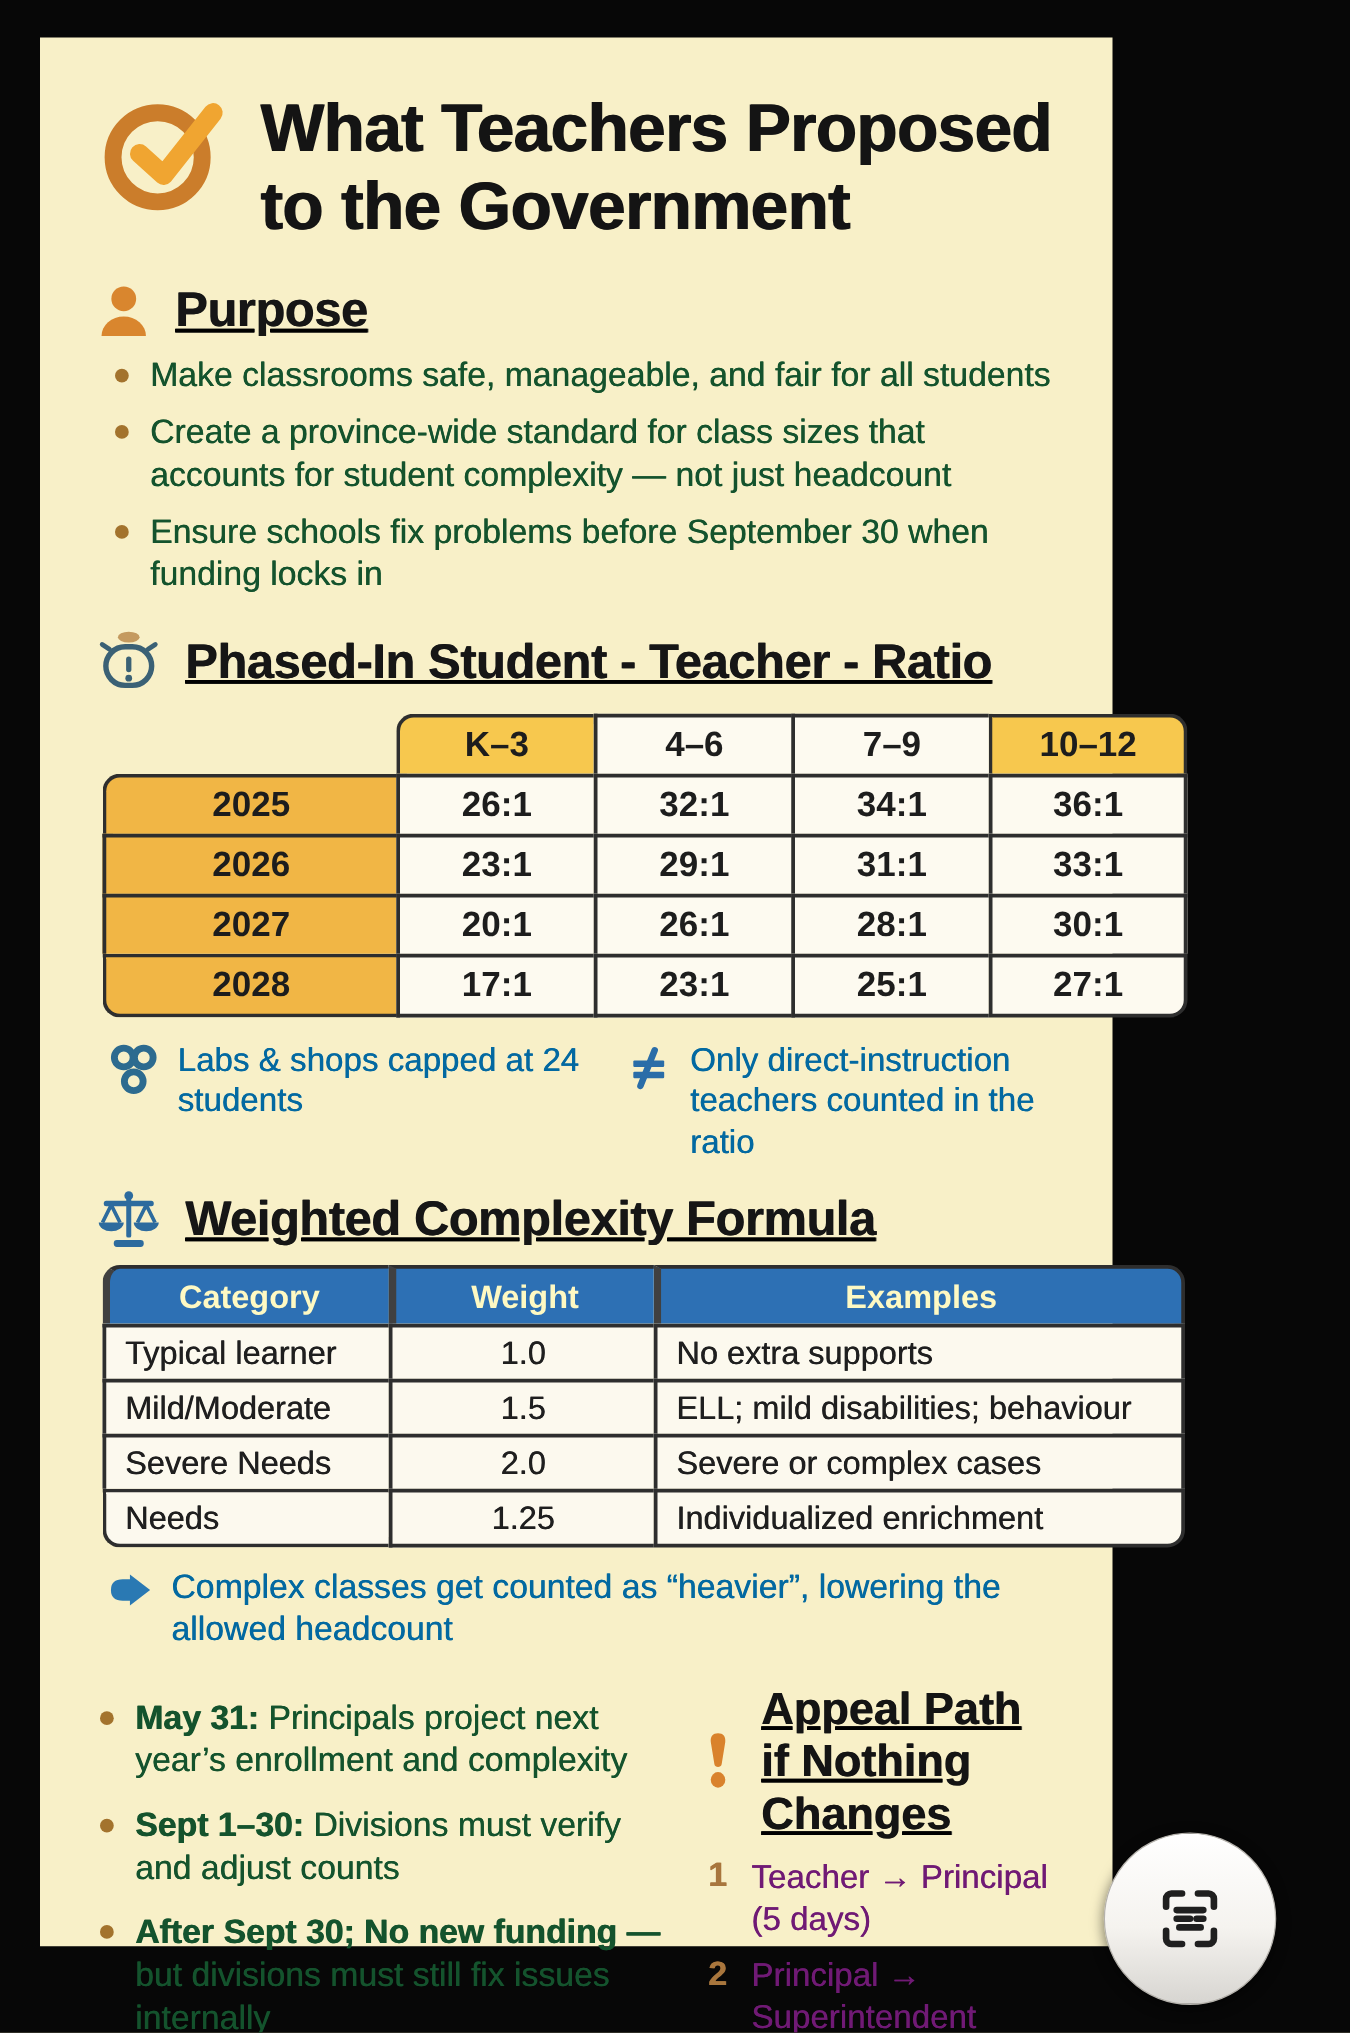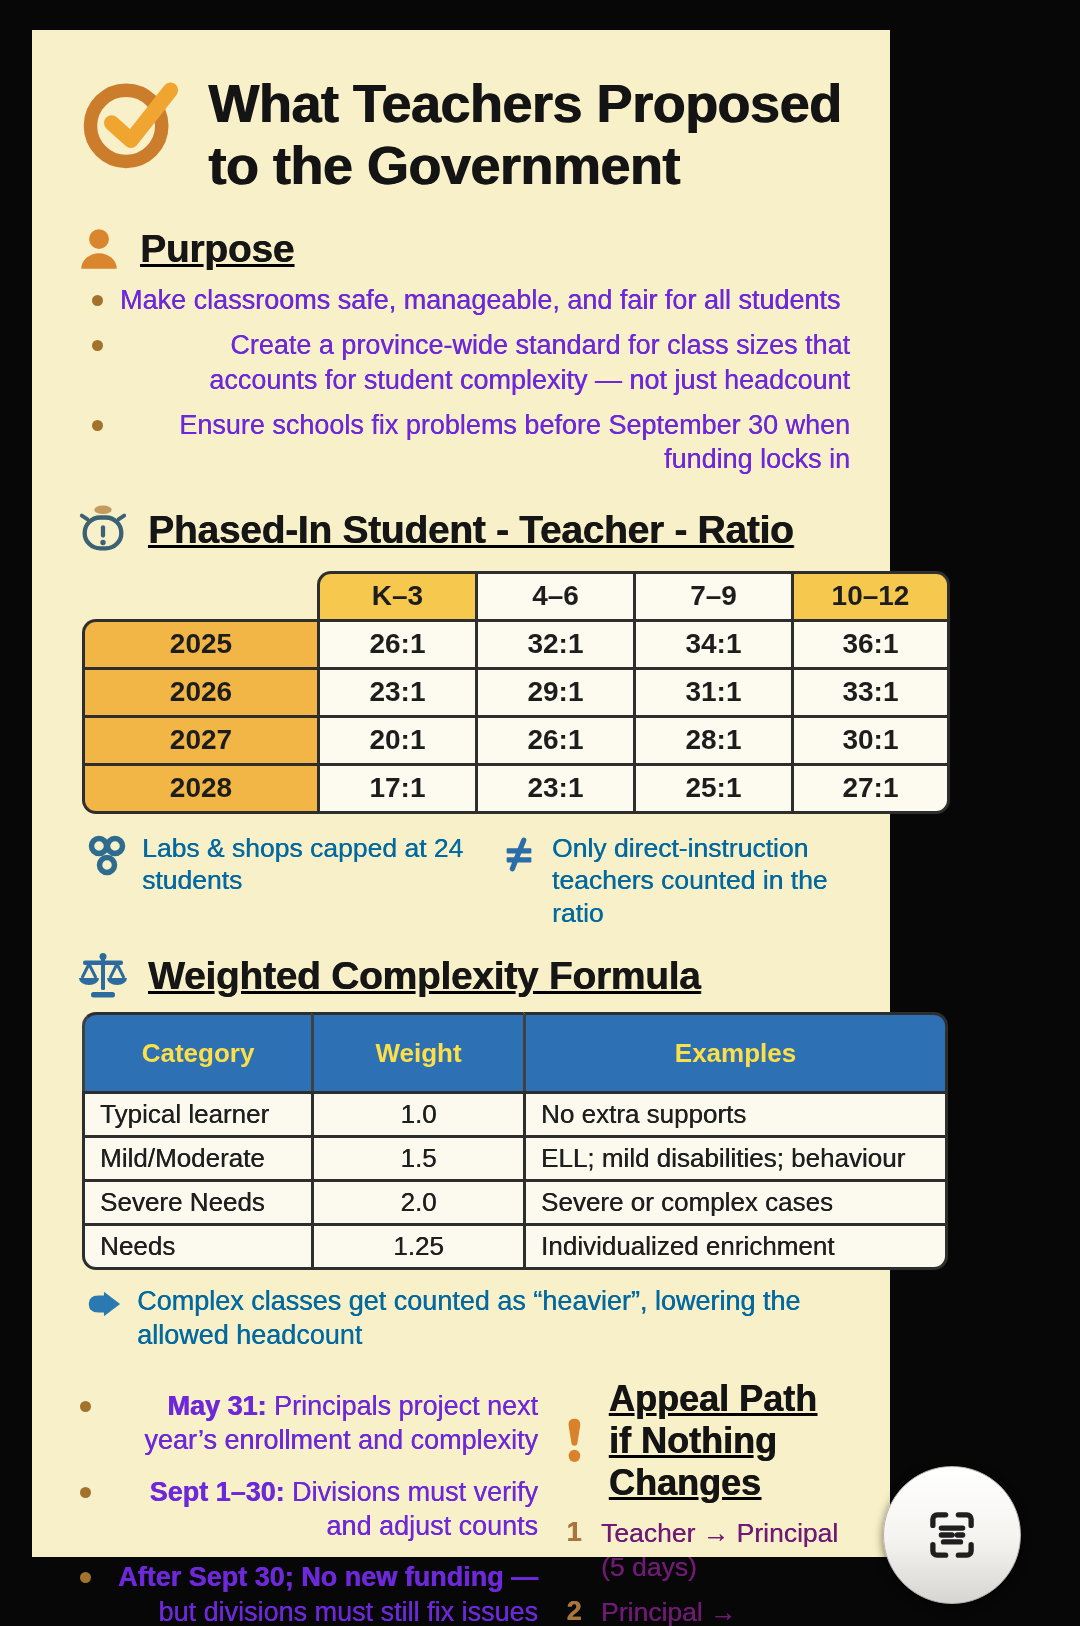--- a/index.html
+++ b/index.html
@@ -18,21 +18,21 @@
   h1 { margin:4px 0 0 0; font-size:54px; line-height:1.15; color:#141414;
        font-weight:bold; letter-spacing:-0.5px; text-shadow:1px 0 0 currentColor; }
   .h-row { display:flex; align-items:center; gap:18px;text-decoration:underline; }
   .section-title { margin:0; font-size:39px; font-weight:bold; color:#161616;
        letter-spacing:-0.3px; text-shadow:0.6px 0 currentColor; }
   .mini-title { margin:0; font-size:36px; font-weight:bold; line-height:1.16;
        color:#141414; text-shadow:0.6px 0 currentColor; }
   
   .bullet-row { display:flex; gap:17px; margin:11px 0 0 16px; }
   .dot { width:11px; height:11px; border-radius:50%; background:#a3732d; margin-top:12px; flex:0 0 auto; }
-  .b-text { font-size:27px; line-height:1.27; color:#6d28d9; text-shadow:0.35px 0 currentColor; max-width:880px;text-align:right; }
+  .b-text { font-size:27px; line-height:1.27; color:#14532d; text-shadow:0.35px 0 currentColor; max-width:880px; }
   .b-text b { text-shadow:0.6px 0 currentColor; }
   
   .ratio-table { border-collapse:separate; border-spacing:0; table-layout:fixed;
        width:868px; margin:14px 0 0 6px; font-size:28px; font-weight:bold; color:#1d1d1d; }
   .ratio-table th, .ratio-table td {
        border-top:3px solid #2e2e2e; border-left:3px solid #2e2e2e;
        text-align:center; height:45px; background:#fdfaf0; padding:0; }
   .ratio-table .last-col { border-right:3px solid #2e2e2e; }
   .ratio-table tr.last-row td { border-bottom:3px solid #2e2e2e; }
   .ratio-table .corner { border:none; background:transparent; }
@@ -44,22 +44,22 @@
   .notes-row { display:flex; margin:18px 0 0 10px; align-items:flex-start; }
   .note { display:flex; gap:14px; align-items:flex-start; }
   .note-left { width:505px; }
   .note-text { font-size:26.5px; line-height:1.24; color:#0369a1; text-shadow:0.4px 0 currentColor; }
   .note-right .note-text { max-width:375px; }
   .note svg { flex:0 0 auto; margin-top:2px; }
   
   .formula-table { border-collapse:separate; border-spacing:0; table-layout:fixed;
        width:866px; margin:12px 0 0 6px; font-size:26px; color:#1f1f1f; }
   .formula-table th {
-       background:#2d70b4; color:#fde047; font-weight:bold; height:44px;
-       border-top:3px solid #2e2e2e; border-left:3px solid #404040; padding:16px; }
+       background:#2d70b4; color:#fef9c3; font-weight:bold; height:44px;
+       border-top:3px solid #2e2e2e; border-left:6px solid #404040; padding:0; }
   .formula-table td {
        background:#fcf9ee; height:41px; text-shadow:0.35px 0 currentColor;
        border-top:3px solid #2e2e2e; border-left:3px solid #2e2e2e;
        padding:0 0 0 15px; text-align:left; }
   .formula-table .last-col { border-right:3px solid #2e2e2e; }
   .formula-table tr.last-row td { border-bottom:3px solid #2e2e2e; }
   .w-center { text-align:center !important; padding:0 !important; }
   .arrow-note { display:flex; gap:15px; margin:15px 0 0 8px; align-items:flex-start; }
   .arrow-note svg { margin-top:4px; flex:0 0 auto; }
   

